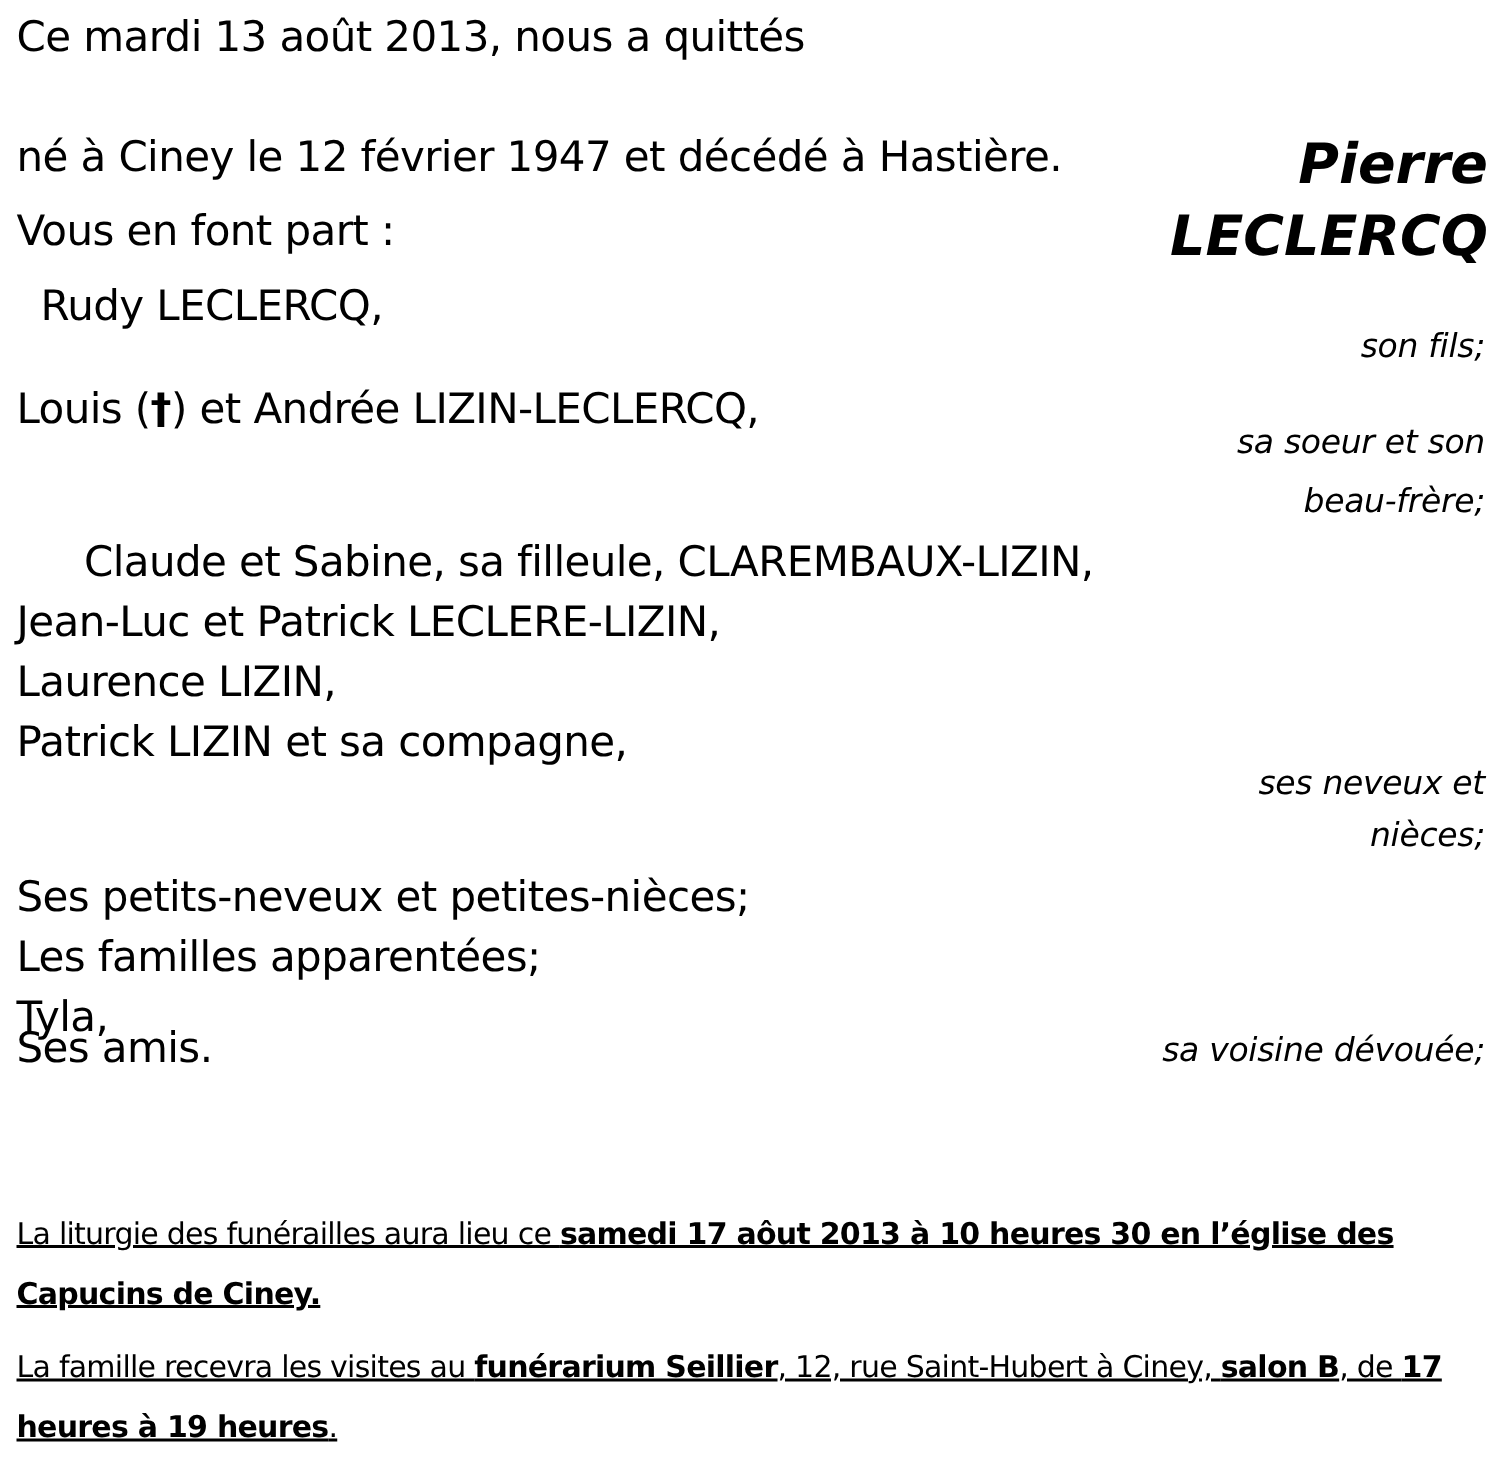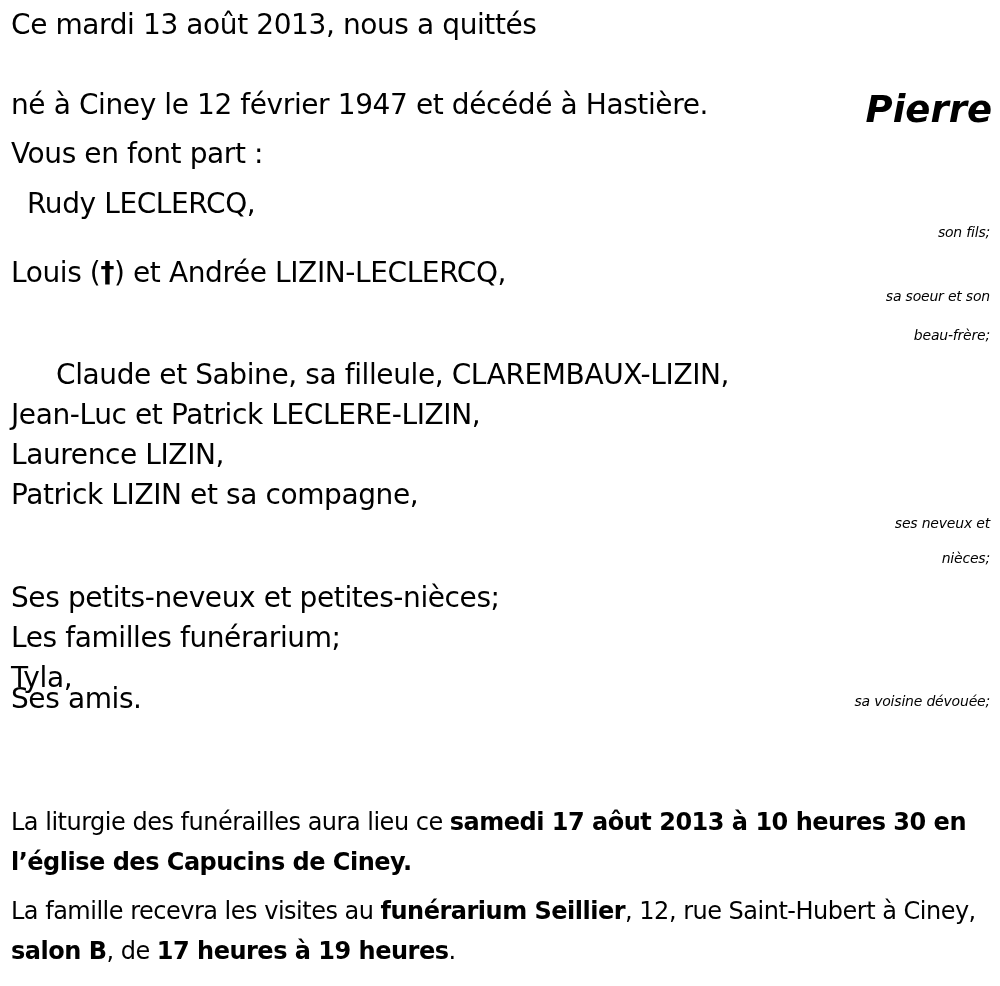--- a/index.html
+++ b/index.html
@@ -21,75 +21,77 @@
       font-size: 28px;
       line-height: 30px;
       white-space: nowrap;
       letter-spacing: -0.4px;
     }
     .right {
       position: absolute;
       right: 10px;
       text-align: right;
       font-style: italic;
-      font-size: 14px;
+      font-size: 22px;
       line-height: 28px;
       white-space: nowrap;
       letter-spacing: -0.2px;
     }
     .name-block {
       position: absolute;
       right: 8px;
       top: 86px;
       text-align: right;
       font-weight: bold;
       font-style: italic;
       font-size: 37px;
       line-height: 48px;
     }
     .name-block div { white-space: nowrap; }
     .para {
       position: absolute;
       left: 11px;
       width: 975px;
-      font-size: 24px;
+      font-size: 20px;
       line-height: 40px;
       letter-spacing: -0.5px;
+      text-decoration: underline;
     }
     b { font-weight: bold; }
   </style>
 </head>
 <body>
 
 <div>
 
   <div class="line" style="top:10px;">Ce mardi 13 août 2013, nous a quittés</div>
   <div class="line" style="top:90px;">né à Ciney le 12 février 1947 et décédé à Hastière.</div>
   <div class="line" style="top:139px;">Vous en font part :</div>
 
   <div class="name-block">
     <div>Pierre</div>
+    <div>LECLERCQ</div>
   </div>
 
   <div class="line" style="top:189px;margin-left:16px;">Rudy LECLERCQ,</div>
   <div class="right" style="top:218px;">son fils;</div>
 
   <div class="line" style="top:258px;"><span>Louis (</span><span style="font-weight:bold;">†</span><span>) et Andrée LIZIN-LECLERCQ,</span></div>
   <div class="right" style="top:282px;">sa soeur et son</div>
   <div class="right" style="top:321px;">beau-frère;</div>
 
   <div class="line" style="top:360px;margin-left:45px;">Claude et Sabine, sa filleule, CLAREMBAUX-LIZIN,</div>
   <div class="line" style="top:400px;">Jean-Luc et Patrick LECLERE-LIZIN,</div>
   <div class="line" style="top:440px;">Laurence LIZIN,</div>
   <div class="line" style="top:480px;">Patrick LIZIN et sa compagne,</div>
   <div class="right" style="top:509px;">ses neveux et</div>
   <div class="right" style="top:544px;">nièces;</div>
 
   <div class="line" style="top:583px;">Ses petits-neveux et petites-nièces;</div>
-  <div class="line" style="top:623px;">Les familles funérarium;</div>
+  <div class="line" style="top:623px;">Les familles apparentées;</div>
   <div class="line" style="top:663px;">Tyla,</div>
   <div class="right" style="top:687px;">sa voisine dévouée;</div>
   <div class="line" style="top:684px;">Ses amis.</div>
 
   <div class="para" style="top:802px;"><span>La liturgie des funérailles aura lieu ce </span><b>samedi 17 aôut 2013 à 10 heures 30 en l’église des Capucins de Ciney.</b></div>
 
   <div class="para" style="top:891px;"><span>La famille recevra les visites au </span><b>funérarium Seillier</b><span>, 12, rue Saint-Hubert à Ciney, </span><b>salon B</b><span>, de </span><b>17 heures à 19 heures</b><span>.</span></div>
 
 </div>
 

